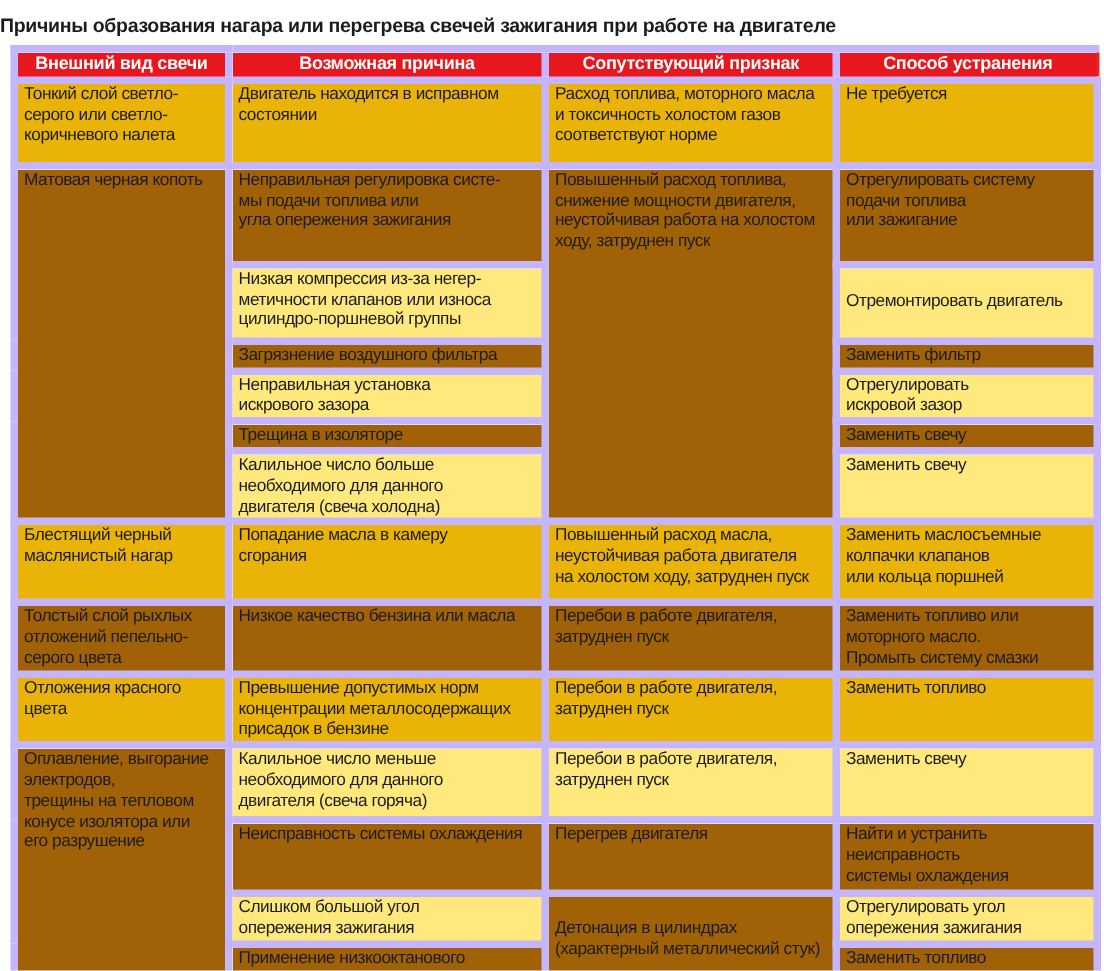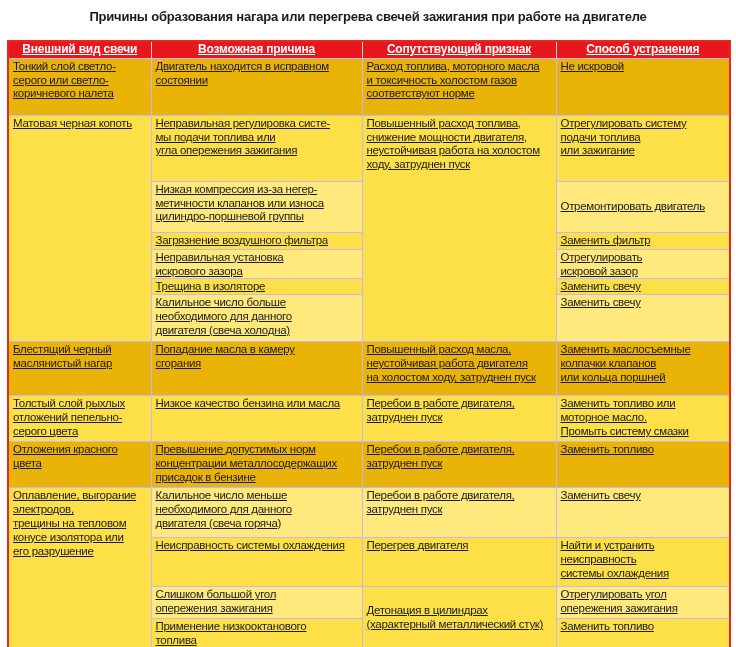--- a/index.html
+++ b/index.html
@@ -6,60 +6,59 @@
     margin: 0;
     padding: 0;
     background: #ffffff;
     width: 736px;
     height: 647px;
     font-family: "Liberation Sans", "DejaVu Sans", sans-serif;
     color: #1c1c1c;
     overflow: hidden;
   }
   .page-title {
-    text-align: center;
+    text-align: left;
     font-weight: bold;
     font-size: 13px;
     letter-spacing: -0.2px;
-    padding: 9px 0 16px 0;
+    padding: 9px 0 6px 0;
   }
   table.fault-table {
     border-collapse: collapse;
     table-layout: fixed;
     margin-left: 7px;
     width: 722px;
     border: 2px solid #e8271e;
   }
   td, th {
-    border: 1px solid #c4b5fd;
+    border: 5px solid #c4b5fd;
     vertical-align: top;
     text-align: left;
     padding: 1px 3px 0 4px;
     font-size: 11.5px;
     line-height: 13.8px;
     letter-spacing: -0.3px;
     white-space: pre-line;
     overflow: hidden;
-    text-decoration: underline;
   }
   th {
     background: #e8171d;
     color: #ffffff;
     font-weight: bold;
     font-size: 12px;
     text-align: center;
     vertical-align: middle;
     padding: 1px 0 1px 0;
     white-space: nowrap;
     border-right: 1px solid #f3d7c2;
     letter-spacing: -0.2px;
   }
   th:last-child { border-right: 1px solid #e8271e; }
   .pink   { background: #eab308; }
-  .cream  { background: #fde047; }
+  .cream  { background: #a16207; }
   .yellow { background: #ffe87c; }
   .v-mid  { vertical-align: middle; }
   .v-bot  { vertical-align: bottom; padding-bottom: 20px; }
 </style>
 </head>
 <body>
 
 <div class="page-title">Причины образования нагара или перегрева свечей зажигания при работе на двигателе</div>
 
 <table class="fault-table">
@@ -80,21 +79,21 @@
 
   <tr style="height:57px">
     <td class="pink">Тонкий слой светло-
 серого или светло-
 коричневого налета</td>
     <td class="pink">Двигатель находится в исправном
 состоянии</td>
     <td class="pink">Расход топлива, моторного масла
 и токсичность холостом газов
 соответствуют норме</td>
-    <td class="pink">Не искровой</td>
+    <td class="pink">Не требуется</td>
   </tr>
 
   <tr style="height:66px">
     <td class="cream" rowspan="6">Матовая черная копоть</td>
     <td class="cream">Неправильная регулировка систе-
 мы подачи топлива или
 угла опережения зажигания</td>
     <td class="cream" rowspan="6">Повышенный расход топлива,
 снижение мощности двигателя,
 неустойчивая работа на холостом
@@ -144,21 +143,21 @@
   </tr>
 
   <tr style="height:46px">
     <td class="cream">Толстый слой рыхлых
 отложений пепельно-
 серого цвета</td>
     <td class="cream">Низкое качество бензина или масла</td>
     <td class="cream">Перебои в работе двигателя,
 затруднен пуск</td>
     <td class="cream">Заменить топливо или
-моторное масло.
+моторного масло.
 Промыть систему смазки</td>
   </tr>
 
   <tr style="height:46px">
     <td class="pink">Отложения красного
 цвета</td>
     <td class="pink">Превышение допустимых норм
 концентрации металлосодержащих
 присадок в бензине</td>
     <td class="pink">Перебои в работе двигателя,

